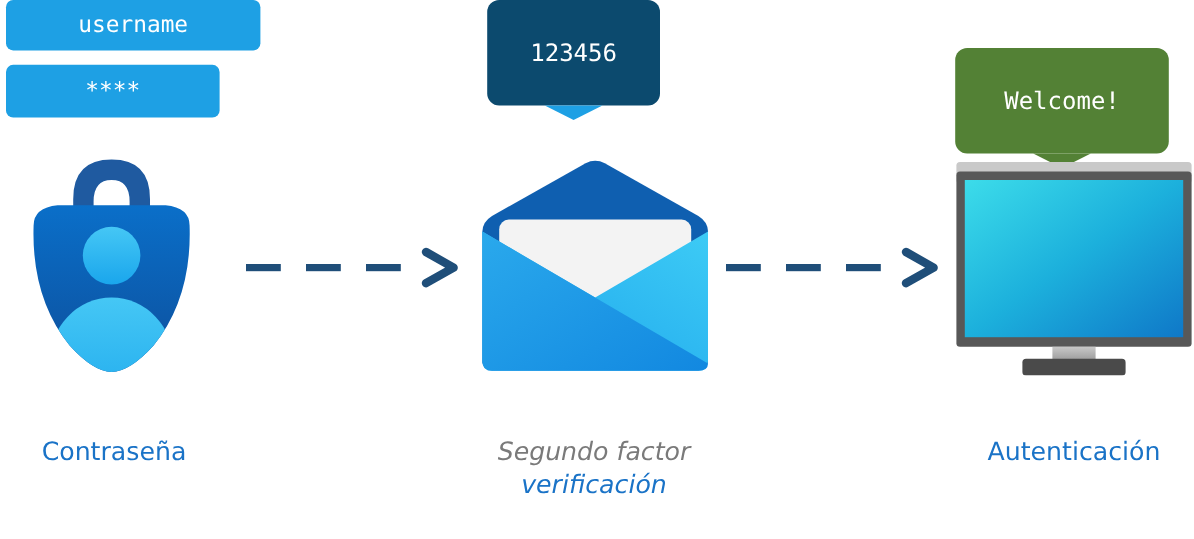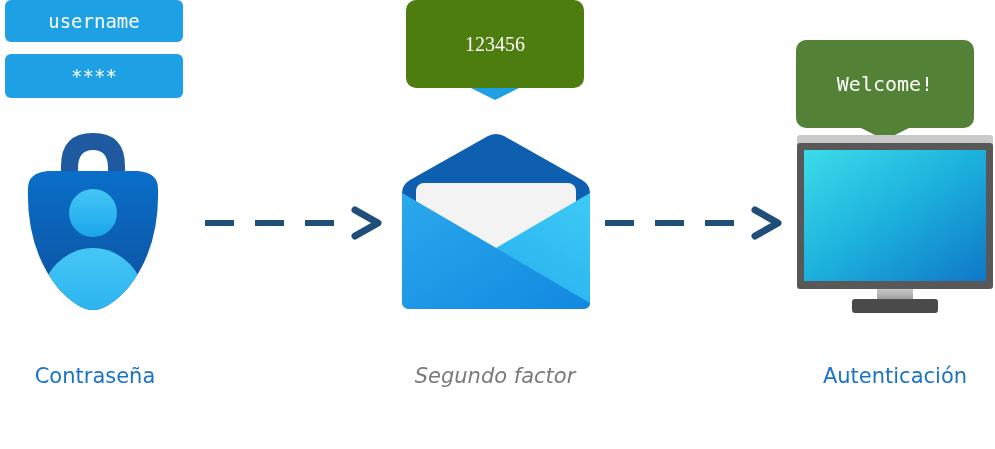--- a/index.html
+++ b/index.html
@@ -19,28 +19,28 @@
     position:absolute; bottom:-12px; left:50%; margin-left:-24px; width:0; height:0;
     border-left:24px solid transparent; border-right:24px solid transparent; border-top:12px solid currentColor;
   }
   .label { position:absolute; text-align:center; font-size:21px; line-height:28px; font-family:"DejaVu Sans", sans-serif; }
   .gray { color:#7a7a7a; }
   .blue { color:#1a73c7; }
 </style>
 </head>
 <body>
 
-<div class="field" style="left:5px; top:0; width:178px; height:42px;">
+<div class="field" style="left:5px; top:0; width:212px; height:42px;">
   <span>username</span>
 </div>
 <div class="field" style="left:5px; top:54px; width:178px; height:44px;">
   <span>****</span>
 </div>
 
-<div class="bubble" style="left:406px; top:0; width:178px; height:88px; background:#4d7c0f; color:#1ea0e4;font-family:Liberation Serif, serif;">
+<div class="bubble" style="left:406px; top:0; width:144px; height:88px; background:#0c4a6e; color:#1ea0e4;">
   <span style="color:#fff;">123456</span>
   <span class="tail"></span>
 </div>
 
 <div class="bubble" style="left:796px; top:0; width:178px; height:88px; background:#538135; color:#538135;margin-top:40px;">
   <span style="color:#fff;">Welcome!</span>
   <span class="tail"></span>
 </div>
 
 <svg class="abs" style="left:18px; top:128px;" width="150" height="185" viewBox="0 0 150 185">
@@ -118,17 +118,18 @@
   <rect x="82" y="156" width="36" height="16" fill="url(#standG)"></rect>
   <rect x="57" y="166" width="86" height="14" rx="3" fill="#4a4a4a"></rect>
 </svg>
 
 <div class="label" style="left:0; top:362px; width:190px;">
   <div class="blue">Contraseña</div>
 </div>
 
 <div class="label" style="left:395px; top:362px; width:200px;font-style:italic;">
   <div class="gray">Segundo factor</div>
+  <div class="blue">verificación</div>
 </div>
 
 <div class="label" style="left:795px; top:362px; width:200px;">
   <div class="blue">Autenticación</div>
 </div>
 
 </body></html>

